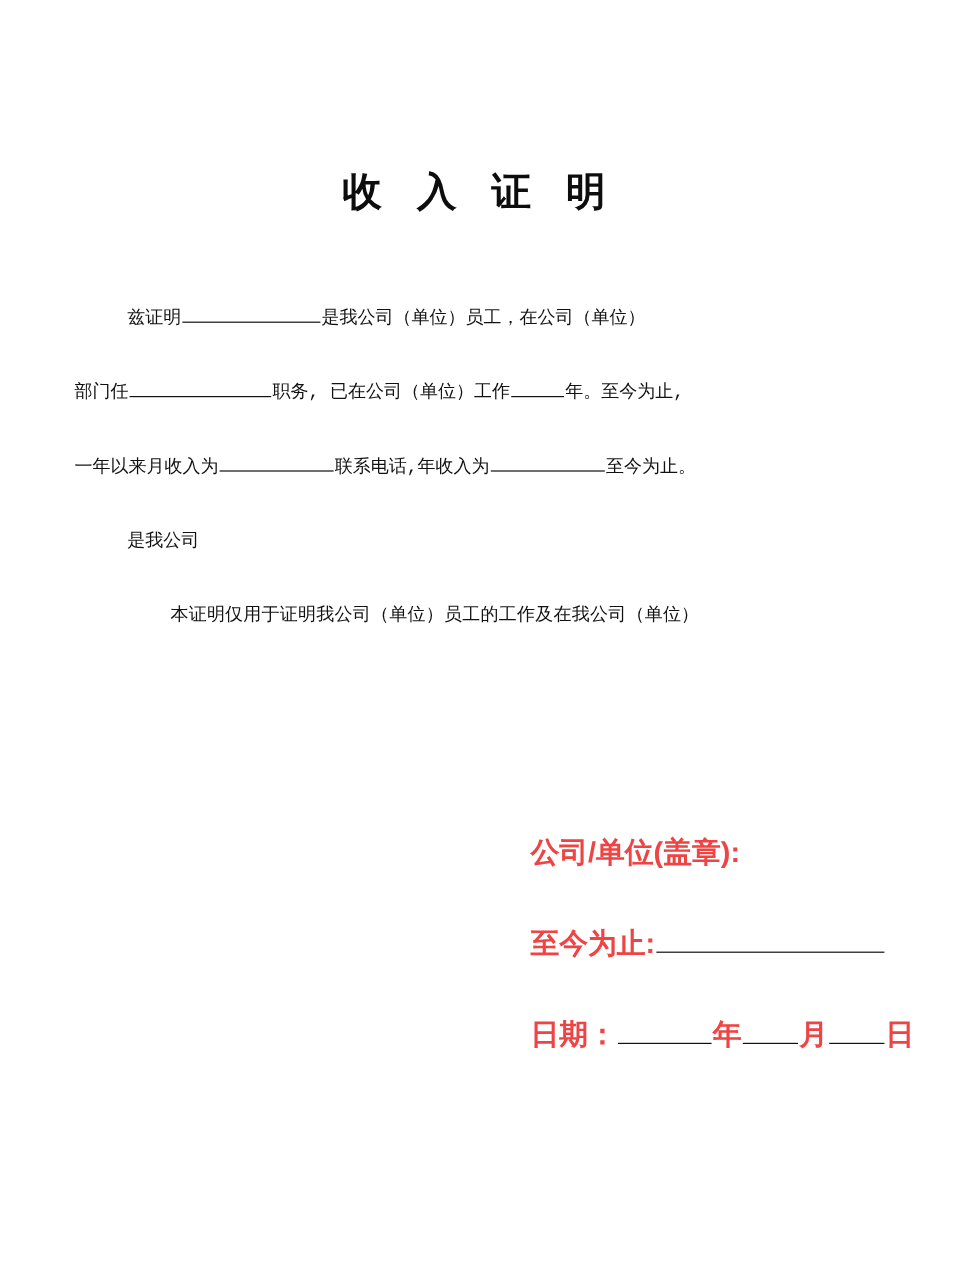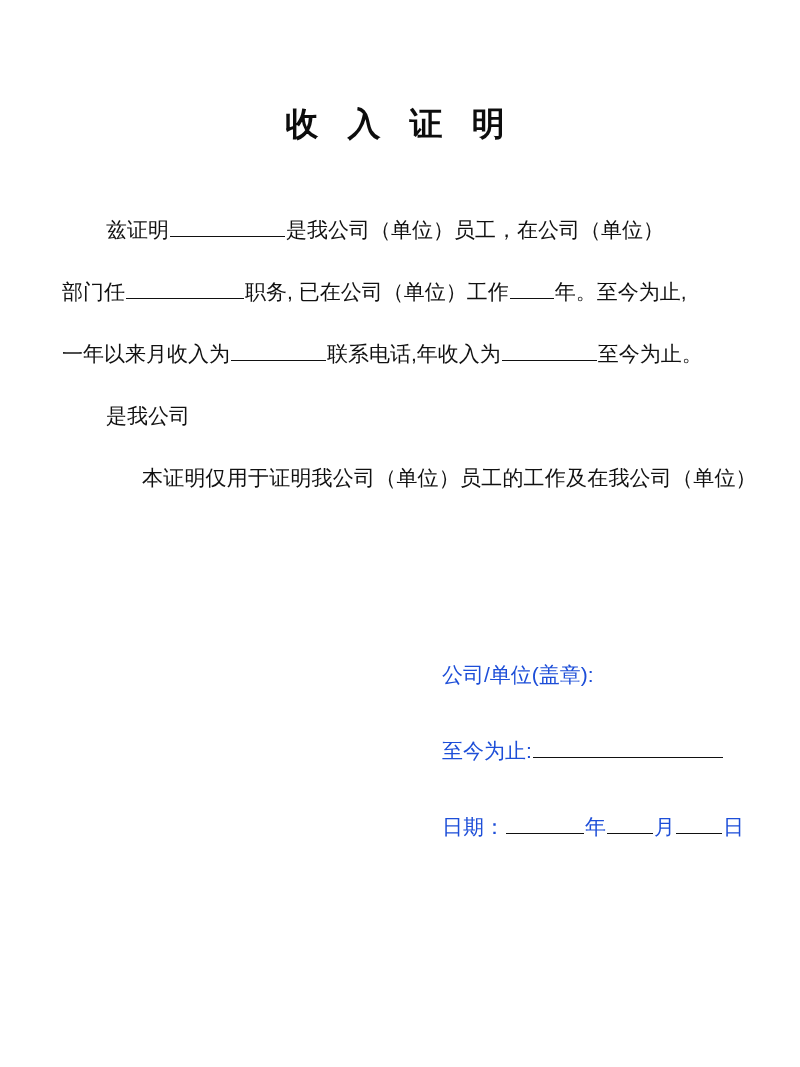--- a/index.html
+++ b/index.html
@@ -12,40 +12,41 @@
     height: 1067px;
     font-family: "Liberation Sans", "DejaVu Sans", sans-serif;
     color: #111111;
     position: relative;
     overflow: hidden;
   }
   .page {
     width: 800px;
     height: 1067px;
     box-sizing: border-box;
-    padding: 60px 62px 40px 62px;
+    padding: 96px 62px 40px 62px;
     position: relative;
   }
   .doc-title {
     text-align: center;
     font-size: 33px;
     font-weight: bold;
     letter-spacing: 10px;
     margin-top: 42px;
     margin-bottom: 0;
     color: #0d0d0d;
   }
   .body-block {
     margin-top: 52px;
   }
   .para {
-    font-size: 21px;
+    font-size: 15px;
     line-height: 62px;
     color: #111111;
     white-space: nowrap;
+    font-family: Liberation Mono, monospace;
   }
   .para.indent {
     text-indent: 44px;
   }
   .para.wide {
     letter-spacing: 0.2px;
     margin-left: 36px;
   }
   .blank {
     display: inline-block;
@@ -59,24 +60,25 @@
   .b-years  { width: 44px; }
   .b-money1 { width: 95px; }
   .b-money2 { width: 95px; }
 
   .spacer-mid { height: 128px; }
 
   .sign-block {
     margin-left: 380px;
   }
   .sign-line {
-    font-size: 21px;
+    font-size: 24px;
     line-height: 76px;
-    color: #1d4ed8;
+    color: #ef4444;
     white-space: nowrap;
+    font-weight: bold;
   }
   .b-phone { width: 190px; }
   .b-year  { width: 78px; }
   .b-month { width: 46px; }
   .b-day   { width: 46px; }
 </style>
 </head>
 <body>
 
 <div class="page">

